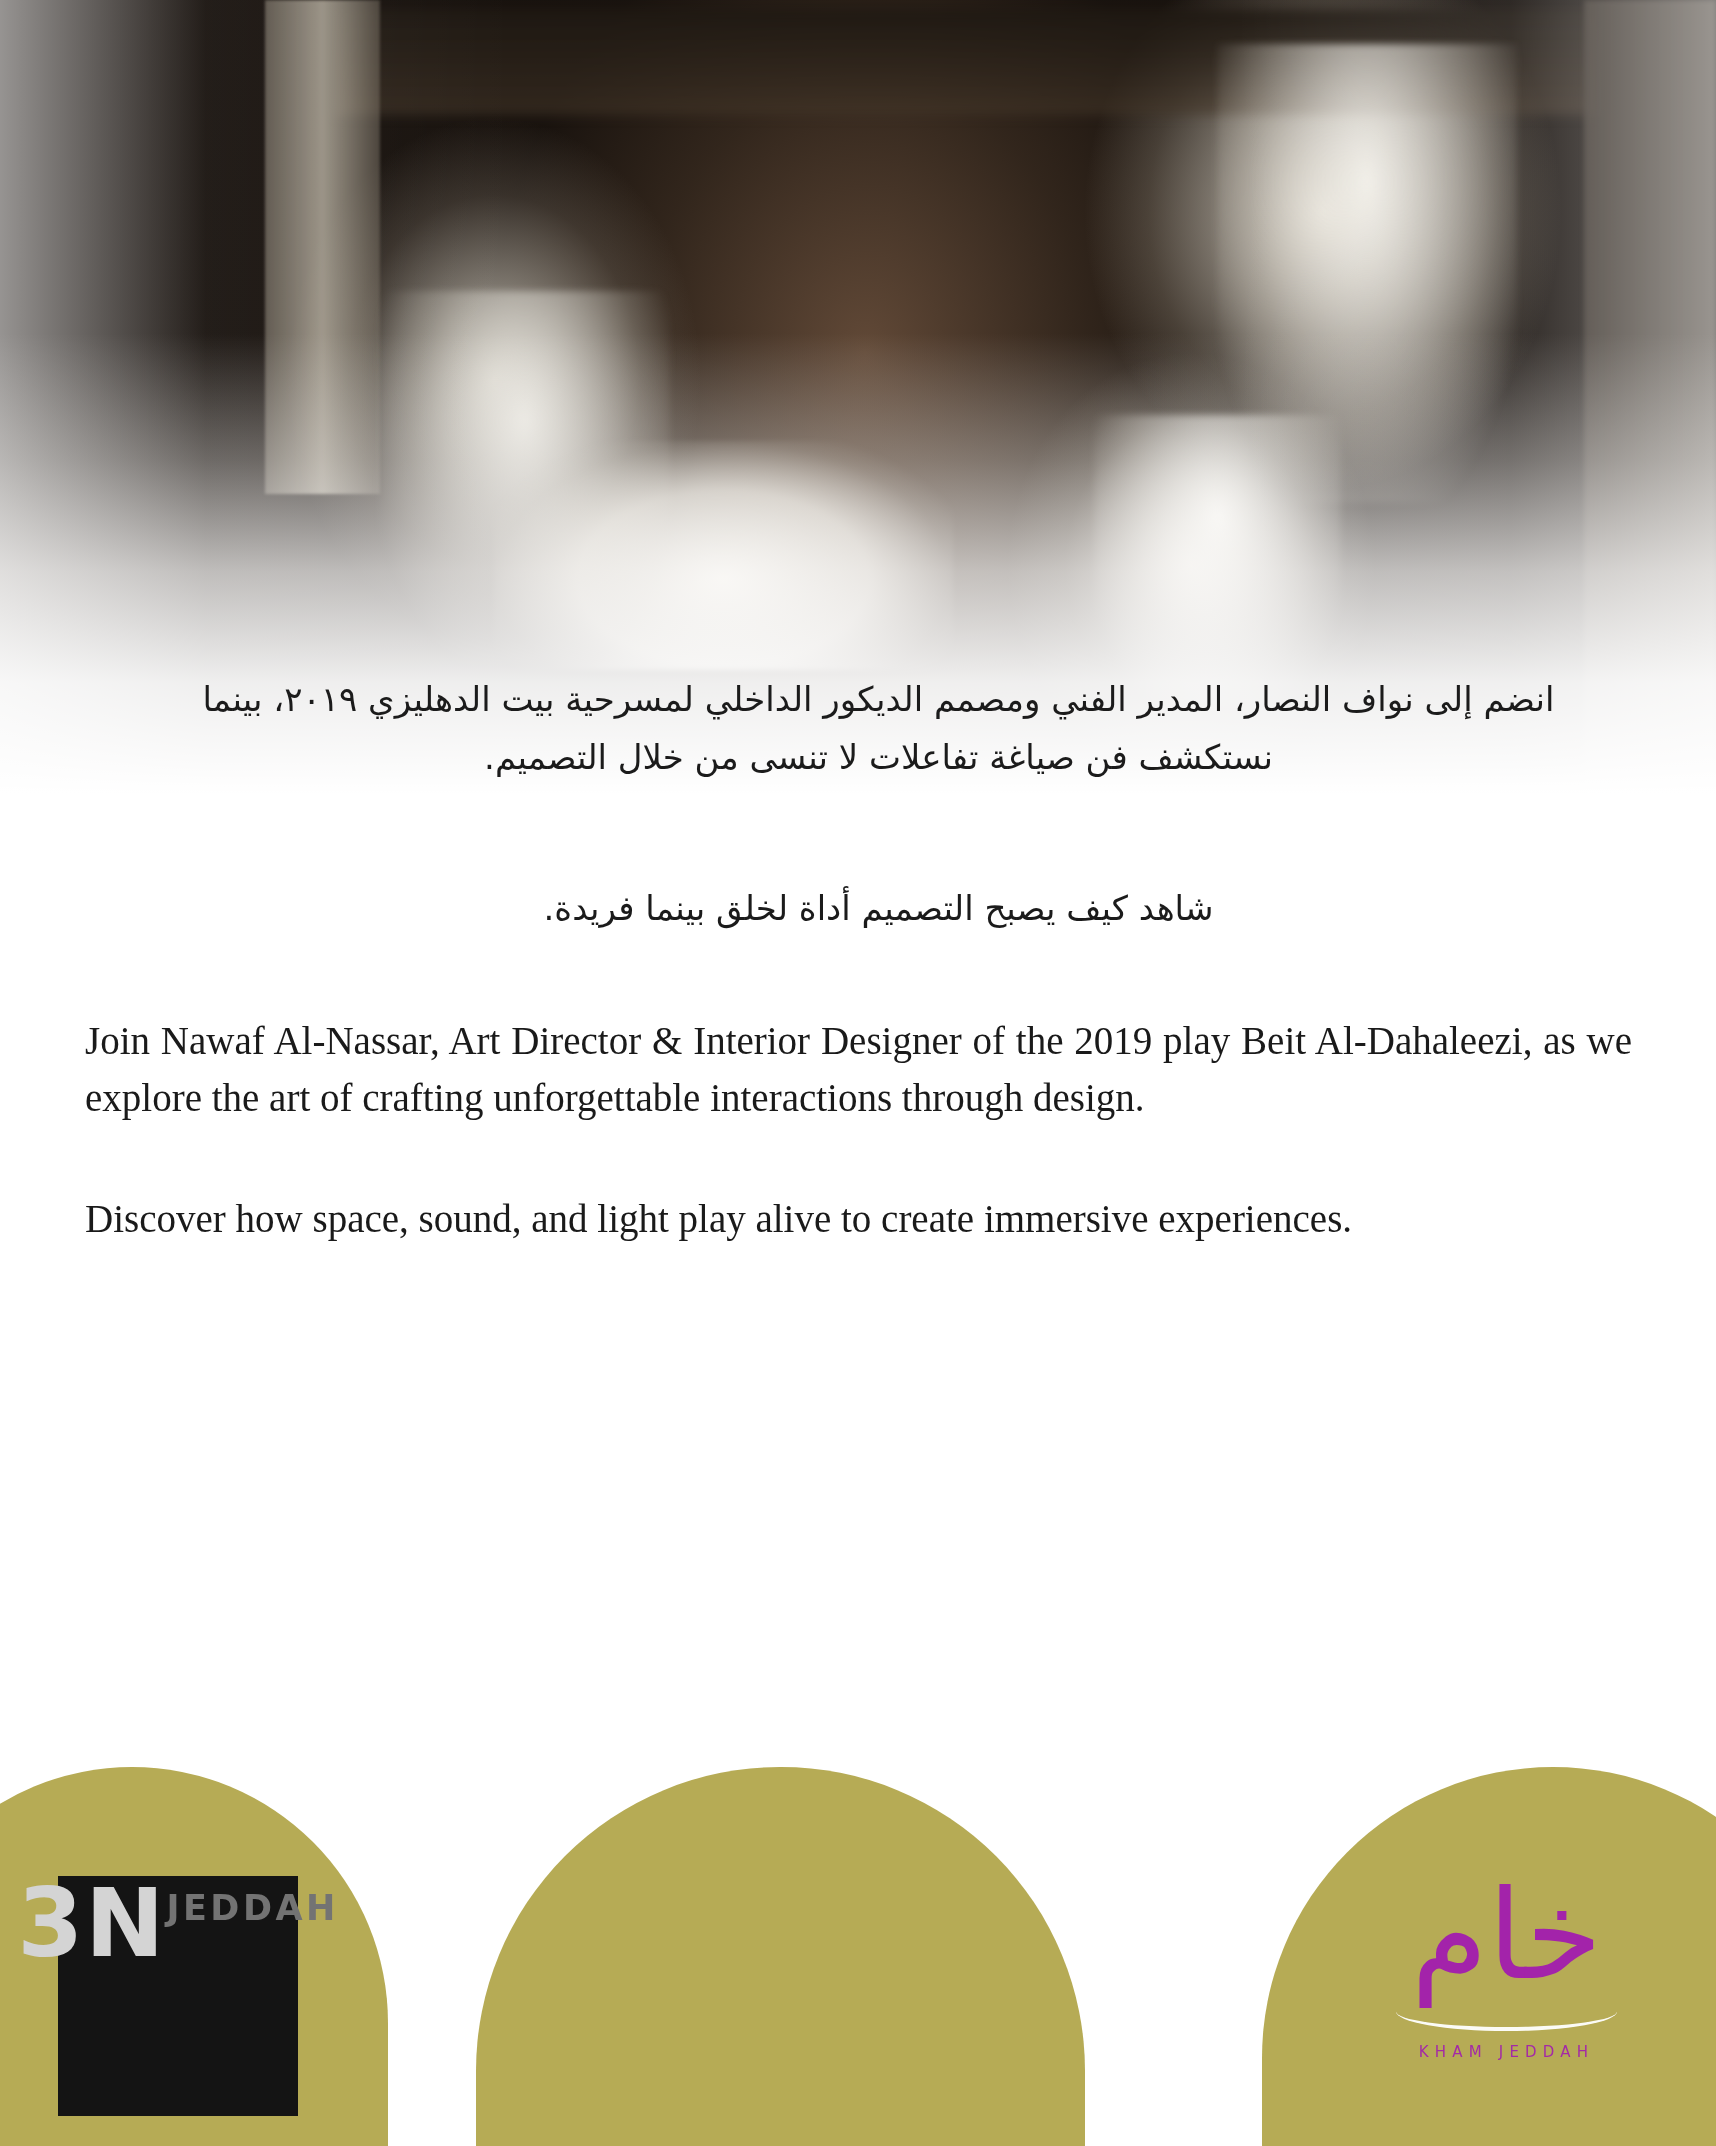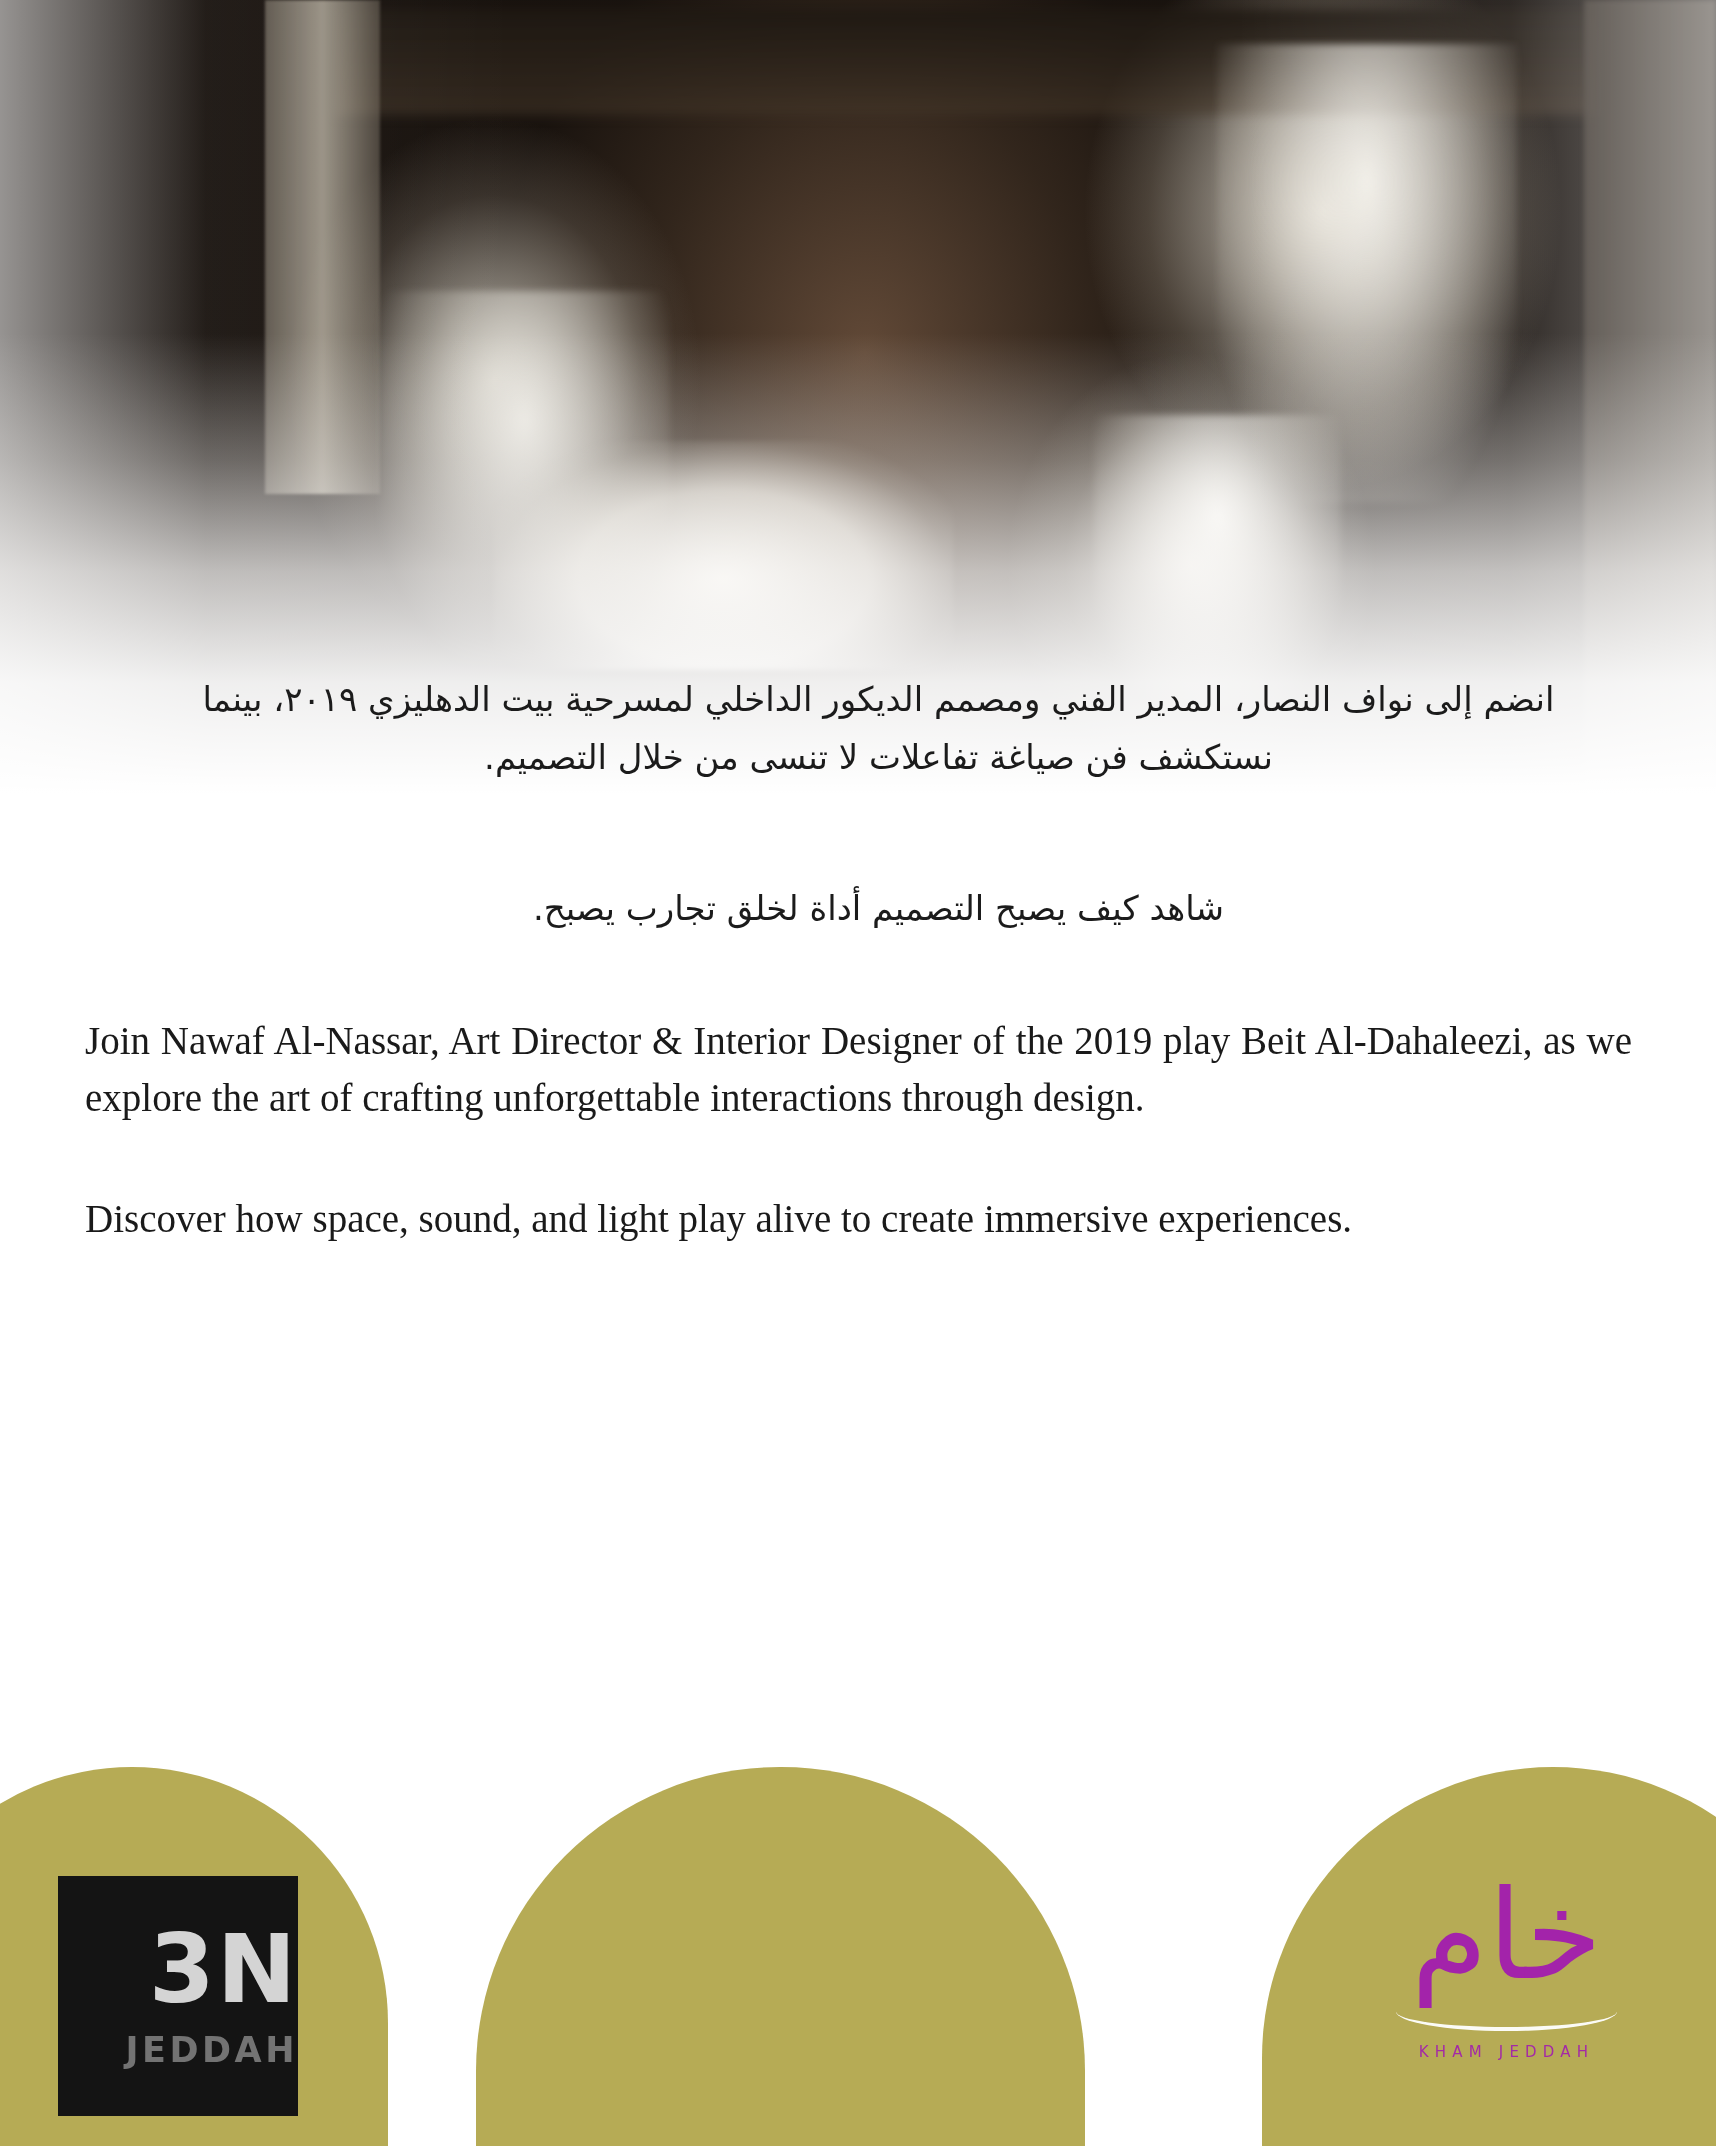--- a/index.html
+++ b/index.html
@@ -182,22 +182,22 @@
   }
 
   .logo-3n {
     position: absolute;
     left: 58px;
     bottom: 30px;
     width: 240px;
     height: 240px;
     background: #141414;
     display: flex;
-    flex-direction: column;
-    align-items: flex-end;
+    flex-direction: row;
+    align-items: flex-start;
     justify-content: center;
     font-family: "DejaVu Sans", sans-serif;
   }
   .logo-3n .mark {
     color: #d4d4d4;
     font-size: 95px;
     font-weight: 700;
     line-height: 1;
     letter-spacing: 1.8px;
   }
@@ -257,21 +257,21 @@
     <div class="figure-c"></div>
     <div class="fan"></div>
     <div class="fade-sides"></div>
     <div class="fade"></div>
   </div>
 
   <div class="content">
 
     <div class="arabic-block">
       <p class="arabic-p1">انضم إلى نواف النصار، المدير الفني ومصمم الديكور الداخلي لمسرحية بيت الدهليزي ٢٠١٩، بينما نستكشف فن صياغة تفاعلات لا تنسى من خلال التصميم.</p>
-      <p class="arabic-p2">شاهد كيف يصبح التصميم أداة لخلق تجارب يصبح.</p>
+      <p class="arabic-p2">شاهد كيف يصبح التصميم أداة لخلق بينما فريدة.</p>
     </div>
 
     <div class="english-block">
       <p class="english-p">Join Nawaf Al-Nassar, Art Director &amp; Interior Designer of the 2019 play Beit Al-Dahaleezi, as we explore the art of crafting unforgettable interactions through design.</p>
       <p class="english-p">Discover how space, sound, and light play alive to create immersive experiences.</p>
     </div>
 
   </div>
 
   <div class="footer">

